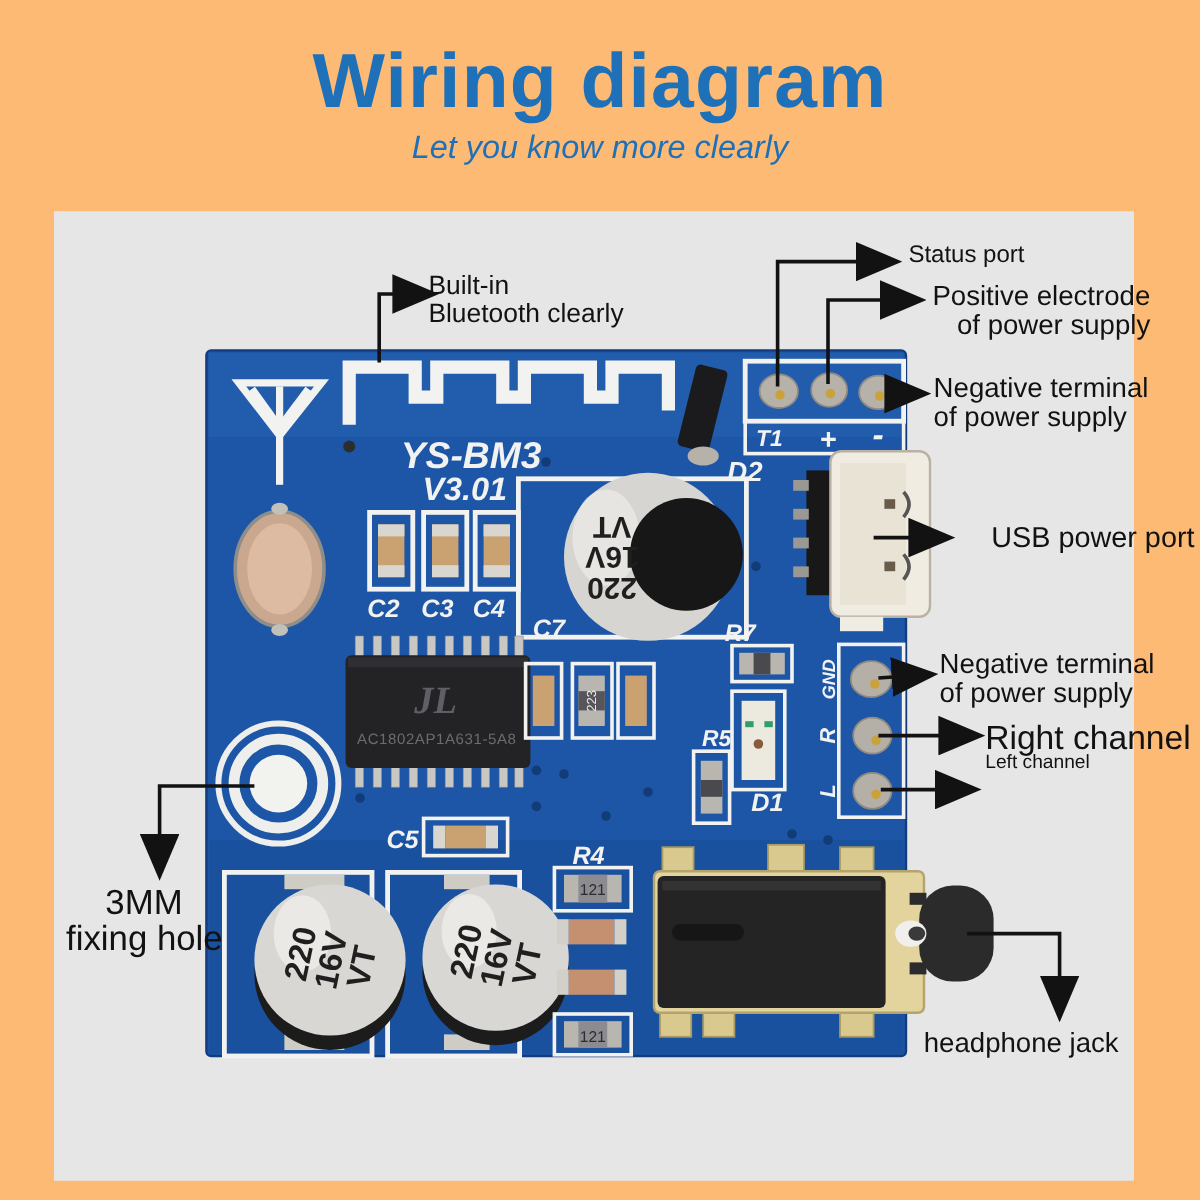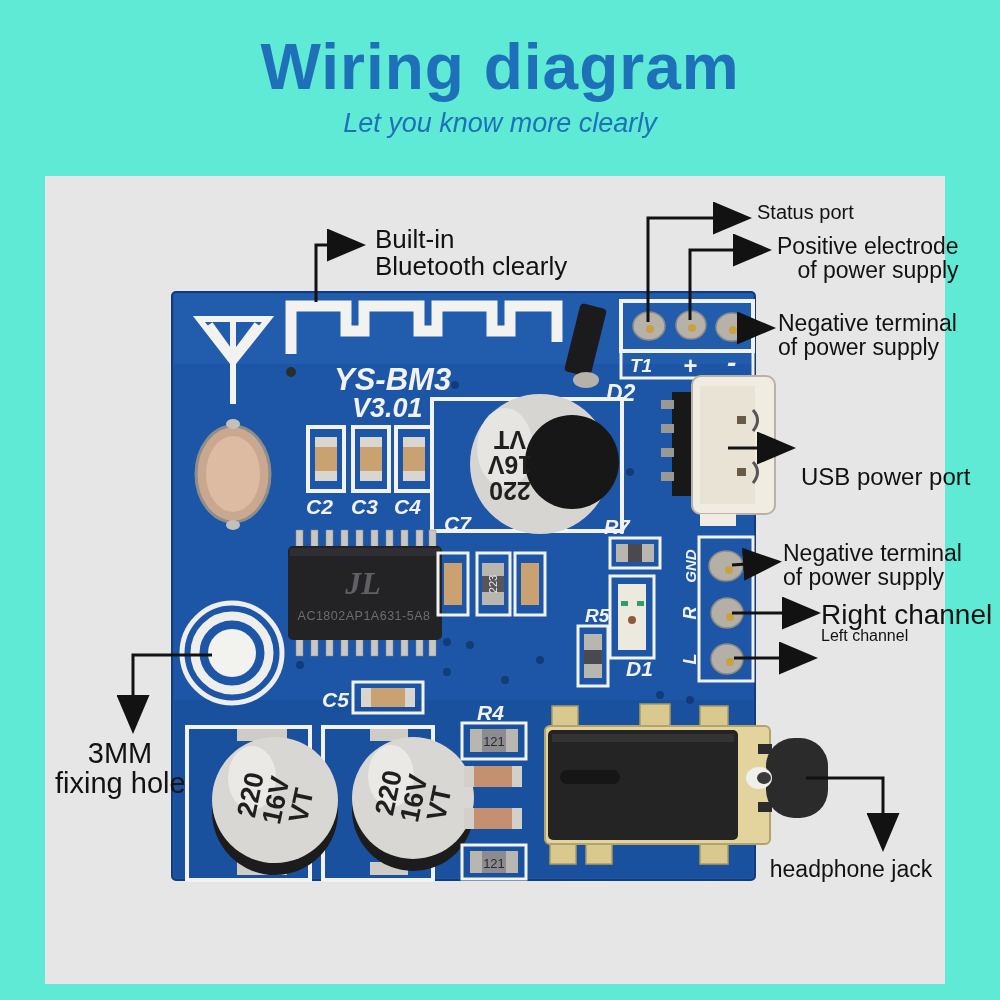--- a/index.html
+++ b/index.html
@@ -1,17 +1,17 @@
 <!DOCTYPE html>
 <html style="--title-blue: #1e71b8; --panel-gray: #e6e6e7; --pcb-blue: #1d56a7; --pcb-blue-dark: #16488f; --silkscreen-white: #f2f3f0; --annotation-black: #121212;"><head>
 <meta charset="utf-8">
 <style>
   html,body{margin:0;padding:0;background:#fff;}
   .stage{
-    position:relative;width:1000px;height:1000px;background:#5eead4;overflow:hidden;
+    position:relative;width:1000px;height:1000px;background:#fdba74;overflow:hidden;
     font-family:"Liberation Sans",sans-serif;
   }
   .header{position:absolute;left:0;top:0;width:1000px;text-align:center;}
   .title{
     margin:0;position:absolute;left:0;top:30px;width:1000px;
     font-size:64px;font-weight:bold;letter-spacing:1px;
     color:var(--title-blue,#1e71b8);
   }
   .subtitle{
     position:absolute;left:0;top:108px;width:1000px;
@@ -20,25 +20,25 @@
   .panel{
     position:absolute;left:45px;top:176px;width:900px;height:808px;
     background:var(--panel-gray,#e6e6e7);
   }
   .board-svg{position:absolute;left:0;top:0;width:1000px;height:1000px;}
   .callout{
     position:absolute;color:var(--annotation-black,#121212);
     font-size:23px;line-height:1.05;white-space:nowrap;
   }
   .callout span{display:block;}
-  .co-antenna{left:375px;top:226px;font-size:26px;}
+  .co-antenna{left:357px;top:226px;font-size:22px;}
   .co-status{left:757px;top:202px;font-size:20px;}
   .co-positive{left:777px;top:234px;text-align:right;}
   .co-negative-top{left:778px;top:311px;}
-  .co-usb{left:801px;top:436px;font-size:24px;margin-top:28px;}
+  .co-usb{left:826px;top:436px;font-size:24px;}
   .co-negative-gnd{left:783px;top:541px;}
   .co-right{left:821px;top:600px;font-size:28px;}
   .co-left{left:821px;top:628px;font-size:16px;}
   .co-hole{left:55px;top:738px;width:130px;text-align:center;font-size:29px;}
   .co-jack{left:752px;top:857px;width:198px;text-align:center;white-space:nowrap;}
   .silk{fill:var(--silkscreen-white,#f2f3f0);}
   .silkline{stroke:var(--silkscreen-white,#f2f3f0);fill:none;}
   .arrow{stroke:var(--annotation-black,#121212);stroke-width:3;fill:none;}
   text.ref{font-family:"Liberation Sans",sans-serif;font-weight:bold;font-style:italic;}
 </style>

